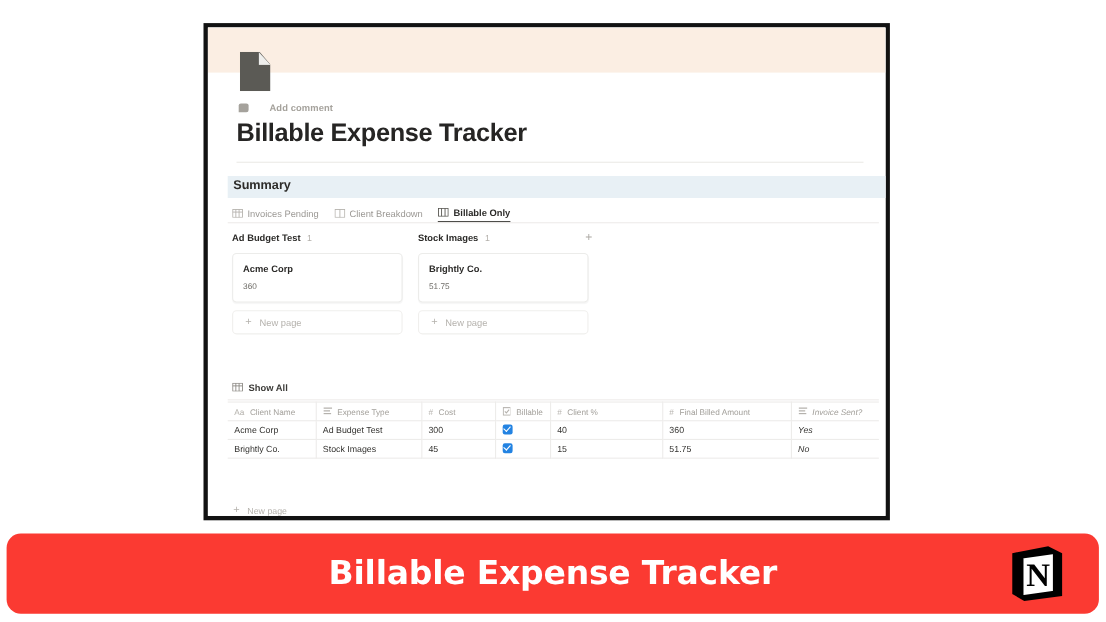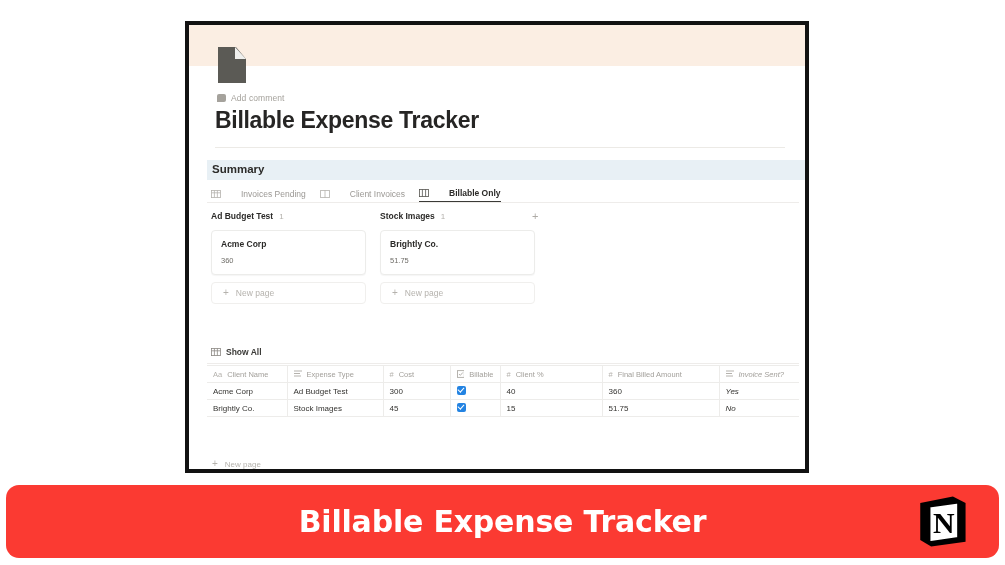--- a/index.html
+++ b/index.html
@@ -41,22 +41,22 @@
   }
   .page-icon .fold {
     position: absolute; right: 0; top: 0; width: 11px; height: 12px;
     background: #efefed;
     clip-path: polygon(0 0, 100% 100%, 0 100%);
   }
 
   
   .add-comment {
     position: absolute; left: 28px; top: 68px;
-    display: flex; align-items: center; gap: 5px;
-    font-size: 8.5px; color: #a5a29c; letter-spacing: .1px;
+    display: flex; align-items: center; gap: 19px;
+    font-size: 8.5px; color: #a5a29c; letter-spacing: .1px; font-weight: bold;
   }
   .add-comment .cicon {
     width: 9px; height: 8px; background: #a5a29c;
     border-radius: 2px 2px 2px 0;
     position: relative;
   }
 
   
   .doc-title {
     position: absolute; left: 26px; top: 82px;
@@ -80,21 +80,21 @@
     font-size: 11.5px; font-weight: 600; color: #2c2b29;
   }
 
   
   .tabs {
     position: absolute; left: 22px; top: 160px;
     display: flex; align-items: flex-end; gap: 14px;
     height: 17px;
   }
   .tab {
-    display: flex; align-items: center; gap: 20px;
+    display: flex; align-items: center; gap: 4px;
     font-size: 8.5px; color: #9b9894; padding-bottom: 3px;
     white-space: nowrap;
   }
   .tab.active { color: #2c2b29; font-weight: 700; border-bottom: 1.4px solid #3b3a37; }
   .tab-icon { width: 10px; height: 8px; display: block; }
 
   .tabs-underline {
     position: absolute; left: 18px; top: 177px; width: 592px; height: 1px;
     background: #eeecea;
   }
@@ -233,21 +233,21 @@
             <line x1="4" y1="0.5" x2="4" y2="9.5" stroke="#b5b2ad"></line>
             <line x1="7.7" y1="0.5" x2="7.7" y2="9.5" stroke="#b5b2ad"></line>
           </svg>
           <span>Invoices Pending</span>
         </div>
         <div class="tab">
           <svg class="tab-icon" viewBox="0 0 12 10">
             <rect x="0.5" y="0.5" width="11" height="9" fill="none" stroke="#b5b2ad"></rect>
             <line x1="6" y1="0.5" x2="6" y2="9.5" stroke="#b5b2ad"></line>
           </svg>
-          <span>Client Invoices</span>
+          <span>Client Breakdown</span>
         </div>
         <div class="tab active">
           <svg class="tab-icon" viewBox="0 0 12 10">
             <rect x="0.5" y="0.5" width="11" height="9" fill="none" stroke="#55544f"></rect>
             <line x1="4" y1="0.5" x2="4" y2="9.5" stroke="#55544f"></line>
             <line x1="8" y1="0.5" x2="8" y2="9.5" stroke="#55544f"></line>
           </svg>
           <span>Billable Only</span>
         </div>
       </div>

